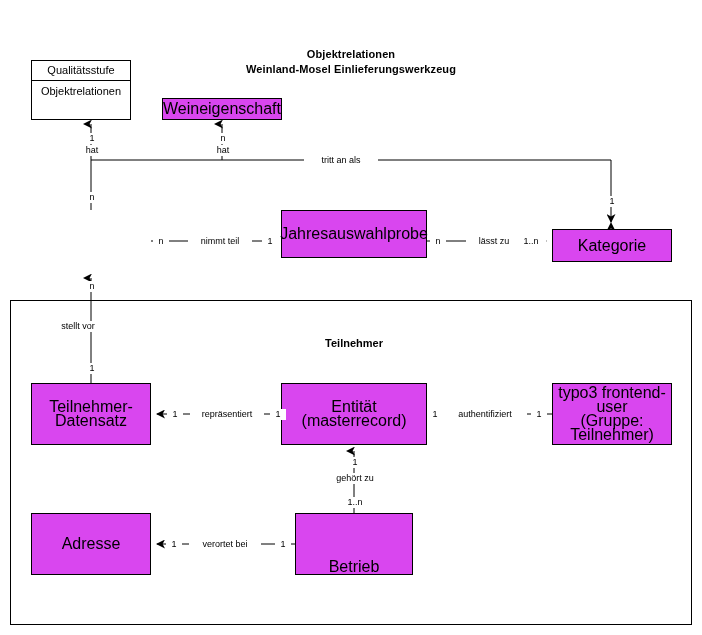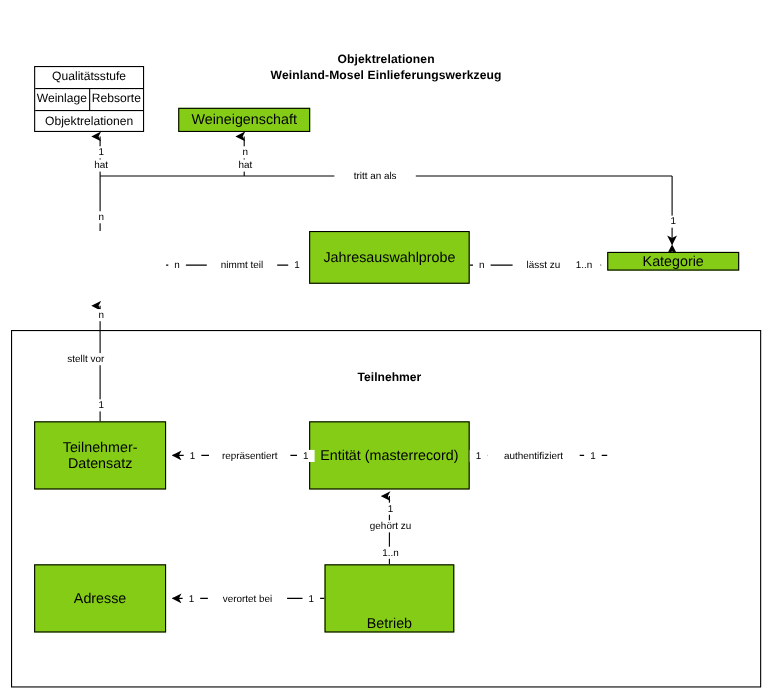--- a/index.html
+++ b/index.html
@@ -35,26 +35,26 @@
     font-weight: bold;
     line-height: 15px;
     letter-spacing: 0.1px;
     margin-top: 23px;
   }
   .title div { display: block; }
   .ent {
     position: absolute;
     box-sizing: border-box;
     border: 1px solid #000000;
-    background: #84cc16;
+    background: #d946ef;
     display: flex;
     align-items: center;
     justify-content: center;
     text-align: center;
-    font-size: 13px;
+    font-size: 16px;
     line-height: 14px;
   }
   .ent span { display: block; padding: 0 4px; }
   .tbl {
     position: absolute;
     box-sizing: border-box;
     border: 1px solid #000000;
     background: #ffffff;
     font-size: 11px;
   }
@@ -153,52 +153,52 @@
   <div class="title">
     <div>Objektrelationen</div>
     <div>Weinland-Mosel Einlieferungswerkzeug</div>
   </div>
 
   <div class="tbl" style="left:31px; top:60px; width:100px; height:60px;">
     <div class="tbl-row">
       <div class="tbl-cell">Qualitätsstufe</div>
     </div>
     <div class="tbl-row">
-      <div class="tbl-cell div">Weinlage</div>
-      <div class="tbl-cell">Rebsorte</div>
-    </div>
-    <div class="tbl-row">
       <div class="tbl-cell">Objektrelationen</div>
     </div>
   </div>
 
   <div class="ent" style="left:162px; top:98px; width:120px; height:22px;">
     <span>Weineigenschaft</span>
   </div>
 
 
   <div class="ent" style="left:281px; top:210px; width:146px; height:48px;">
     <span>Jahresauswahlprobe</span>
   </div>
 
-  <div class="ent" style="left:552px; top:229px; width:120px; height:17px;">
+  <div class="ent" style="left:552px; top:229px; width:120px; height:33px;">
     <span>Kategorie</span>
   </div>
 
   <div class="group" style="left:10px; top:300px; width:682px; height:325px;"></div>
   <div class="group-title" style="left:254px; top:337px; width:200px;">Teilnehmer</div>
 
   <div class="ent" style="left:31px; top:383px; width:120px; height:62px;">
     <span>Teilnehmer-Datensatz</span>
   </div>
 
   <div class="ent" style="left:281px; top:383px; width:146px; height:62px;">
     <span>Entität (masterrecord)</span>
   </div>
 
+  <div class="ent" style="left:552px; top:383px; width:120px; height:62px; flex-direction:column;">
+    <span>typo3 frontend-user</span>
+    <span>(Gruppe: Teilnehmer)</span>
+  </div>
 
   <div class="ent" style="left:31px; top:513px; width:120px; height:62px;">
     <span>Adresse</span>
   </div>
 
   <div class="ent" style="left:295px; top:513px; width:118px; height:62px;align-items:flex-end;">
     <span>Betrieb</span>
   </div>
 
   <div class="lbl" style="left:71px; top:145px; width:40px;">hat</div>

